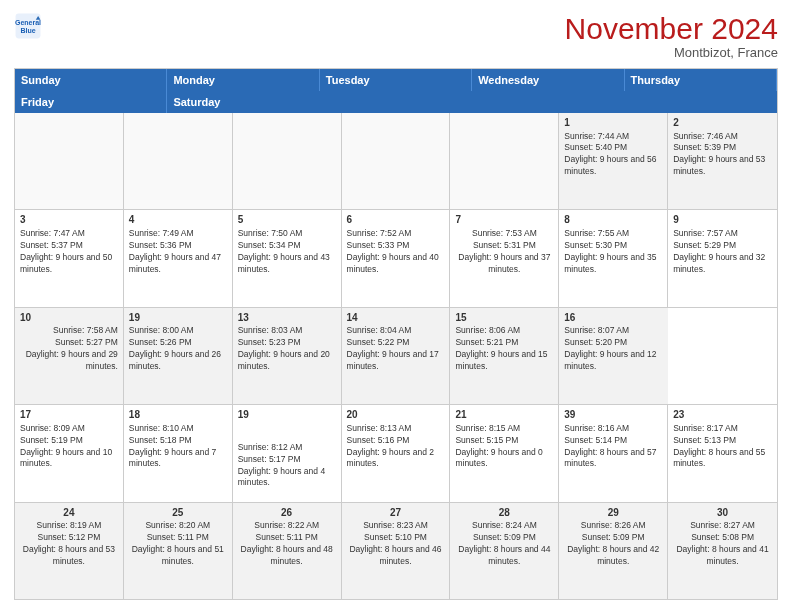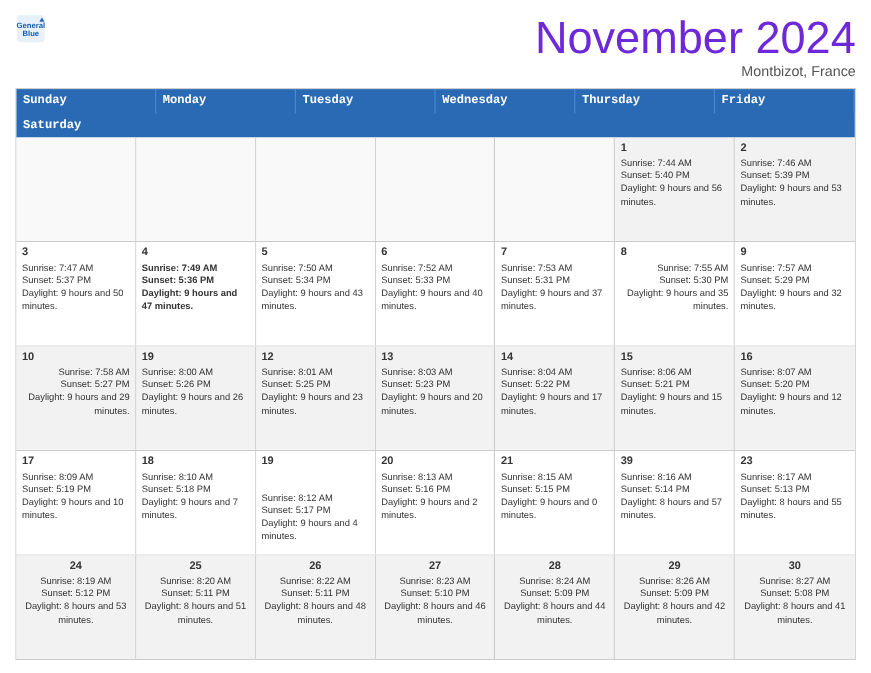--- a/index.html
+++ b/index.html
@@ -29,40 +29,39 @@
       gap: 4px;
     }
     .logo-icon {
       width: 28px;
       height: 28px;
     }
     .title-area {
       text-align: right;
     }
     .month-title {
-      font-size: 41px;
+      font-size: 30px;
       font-weight: 300;
-      color: #6d28d9;
+      color: #b91c1c;
       line-height: 1.1;
     }
     .location {
       font-size: 13px;
       color: #555;
     }
     .calendar {
       flex: 1;
       display: flex;
       flex-direction: column;
       border: 1px solid #ccc;
     }
     .cal-header {
       display: grid;
-      grid-template-columns: repeat(6, 1fr);
+      grid-template-columns: repeat(5, 1fr);
       background: #2a6ab5;
-      font-family: Liberation Mono, monospace;
     }
     .cal-header-cell {
       color: white;
       font-size: 11px;
       font-weight: bold;
       padding: 5px 6px;
       border-right: 1px solid #4a8ad5;
     }
     .cal-header-cell:last-child { border-right: none; }
     .cal-body {
@@ -151,45 +150,45 @@
         </div>
         <div class="cal-row">
           <div class="cal-cell">
             <span class="day-num">3</span>
             <div class="cell-text" style="white-space: pre-line;">Sunrise: 7:47 AM
 Sunset: 5:37 PM
 Daylight: 9 hours and 50 minutes.</div>
           </div>
           <div class="cal-cell">
             <span class="day-num">4</span>
-            <div class="cell-text" style="white-space: pre-line; font-weight: bold;">Sunrise: 7:49 AM
+            <div class="cell-text" style="white-space: pre-line;">Sunrise: 7:49 AM
 Sunset: 5:36 PM
 Daylight: 9 hours and 47 minutes.</div>
           </div>
           <div class="cal-cell">
             <span class="day-num">5</span>
             <div class="cell-text" style="white-space: pre-line;">Sunrise: 7:50 AM
 Sunset: 5:34 PM
 Daylight: 9 hours and 43 minutes.</div>
           </div>
           <div class="cal-cell">
             <span class="day-num">6</span>
             <div class="cell-text" style="white-space: pre-line;">Sunrise: 7:52 AM
 Sunset: 5:33 PM
 Daylight: 9 hours and 40 minutes.</div>
           </div>
           <div class="cal-cell">
             <span class="day-num">7</span>
-            <div class="cell-text" style="white-space: pre-line;">Sunrise: 7:53 AM
+            <div class="cell-text" style="white-space: pre-line; text-align: center;">Sunrise: 7:53 AM
 Sunset: 5:31 PM
 Daylight: 9 hours and 37 minutes.</div>
           </div>
           <div class="cal-cell">
             <span class="day-num">8</span>
-            <div class="cell-text" style="white-space: pre-line; text-align: right;">Sunrise: 7:55 AM
+            <div class="cell-text" style="white-space: pre-line;">Sunrise: 7:55 AM
 Sunset: 5:30 PM
 Daylight: 9 hours and 35 minutes.</div>
           </div>
           <div class="cal-cell">
             <span class="day-num">9</span>
             <div class="cell-text" style="white-space: pre-line;">Sunrise: 7:57 AM
 Sunset: 5:29 PM
 Daylight: 9 hours and 32 minutes.</div>
           </div>
         </div>
@@ -198,26 +197,20 @@
             <span class="day-num">10</span>
             <div class="cell-text" style="white-space: pre-line; text-align: right;">Sunrise: 7:58 AM
 Sunset: 5:27 PM
 Daylight: 9 hours and 29 minutes.</div>
           </div>
           <div class="cal-cell shaded">
             <span class="day-num">19</span>
             <div class="cell-text" style="white-space: pre-line;">Sunrise: 8:00 AM
 Sunset: 5:26 PM
 Daylight: 9 hours and 26 minutes.</div>
-          </div>
-          <div class="cal-cell shaded">
-            <span class="day-num">12</span>
-            <div class="cell-text" style="white-space: pre-line;">Sunrise: 8:01 AM
-Sunset: 5:25 PM
-Daylight: 9 hours and 23 minutes.</div>
           </div>
           <div class="cal-cell shaded">
             <span class="day-num">13</span>
             <div class="cell-text" style="white-space: pre-line;">Sunrise: 8:03 AM
 Sunset: 5:23 PM
 Daylight: 9 hours and 20 minutes.</div>
           </div>
           <div class="cal-cell shaded">
             <span class="day-num">14</span>
             <div class="cell-text" style="white-space: pre-line;">Sunrise: 8:04 AM

